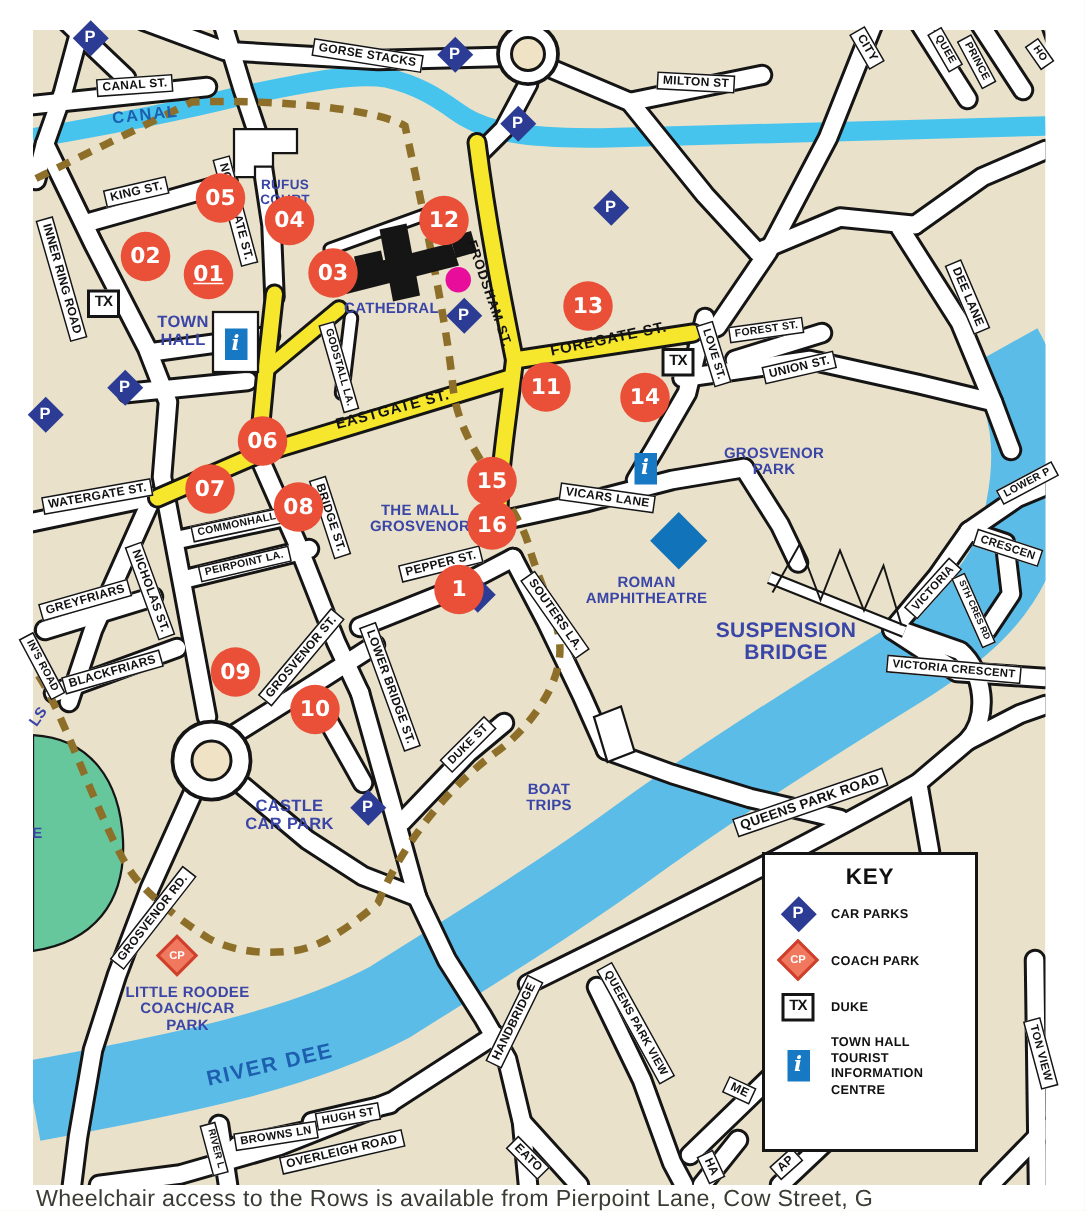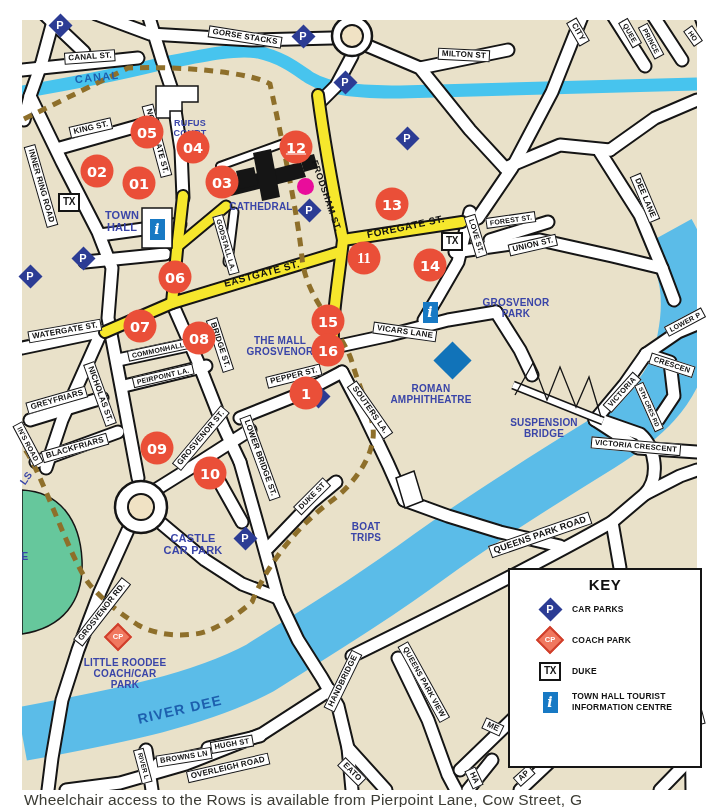--- a/index.html
+++ b/index.html
@@ -45,22 +45,22 @@
   .shape-pink-dot{width:17px;height:17px;border-radius:50%;background:#e90d9b;}
   .shape-pedestrian{width:28px;height:12px;background:#f6e72c;}
   .glyph{position:relative;z-index:1;font-weight:bold;color:#fff;line-height:1;}
   .g-car-park{font-size:11px;}
   .g-park-ride{font-size:6px;}
   .g-coach-park{font-size:7.5px;}
   .g-taxi{font-size:10px;color:#151515;letter-spacing:-.5px;}
   .g-info{font-size:14px;font-family:"DejaVu Serif",serif;font-style:italic;}
 
   
-  #key{position:absolute;left:508px;top:568px;width:194px;height:200px;background:#fff;
-       border:2.5px solid #151515;box-sizing:border-box;padding:4px 22px;}
+  #key{position:absolute;left:508px;top:568px;width:144px;height:200px;background:#fff;
+       border:2.5px solid #151515;box-sizing:border-box;padding:4px 4px;}
   #key-title{font-weight:bold;font-size:15px;color:#111;text-align:center;letter-spacing:.5px;margin:2px 0 3px;}
   .krow{display:flex;align-items:center;gap:4px;margin:0 0 5px;}
   .klabel{font-weight:bold;font-size:8.5px;color:#111;white-space:pre-line;line-height:1.25;letter-spacing:.2px;}
 
   #caption{position:absolute;left:24px;top:791px;width:699px;font-size:15.5px;color:#3c3c34;
            white-space:nowrap;letter-spacing:.2px;}
 </style>
 </head>
 <body>
 
@@ -303,21 +303,21 @@
 COURT</div>
       <div class="place " style="left: 122px; top: 221px; transform: translate(-50%, -50%) rotate(0deg); font-size: 11px;">TOWN
 HALL</div>
       <div class="place " style="left: 261px; top: 206px; transform: translate(-50%, -50%) rotate(0deg); font-size: 10px;">CATHEDRAL</div>
       <div class="place " style="left: 280px; top: 346px; transform: translate(-50%, -50%) rotate(0deg); font-size: 10px;">THE MALL
 GROSVENOR</div>
       <div class="place " style="left: 516px; top: 308px; transform: translate(-50%, -50%) rotate(0deg); font-size: 10px;">GROSVENOR
 PARK</div>
       <div class="place " style="left: 431px; top: 394px; transform: translate(-50%, -50%) rotate(0deg); font-size: 10px;">ROMAN
 AMPHITHEATRE</div>
-      <div class="place " style="left: 524px; top: 428px; transform: translate(-50%, -50%) rotate(0deg); font-size: 10px; margin-left: 20px;">SUSPENSION
+      <div class="place " style="left: 524px; top: 428px; transform: translate(-50%, -50%) rotate(0deg); font-size: 14px;">SUSPENSION
 BRIDGE</div>
       <div class="place " style="left: 193px; top: 544px; transform: translate(-50%, -50%) rotate(0deg); font-size: 11px;">CASTLE
 CAR PARK</div>
       <div class="place " style="left: 125px; top: 673px; transform: translate(-50%, -50%) rotate(0deg); font-size: 10px;">LITTLE ROODEE
 COACH/CAR
 PARK</div>
       <div class="place " style="left: 366px; top: 532px; transform: translate(-50%, -50%) rotate(0deg); font-size: 10px;">BOAT
 TRIPS</div>
       <div class="place water" style="left: 97px; top: 77px; transform: translate(-50%, -50%) rotate(-6deg); font-size: 11px;">CANAL</div>
       <div class="place water big" style="left: 180px; top: 710px; transform: translate(-50%, -50%) rotate(-13deg); font-size: 14px;">RIVER DEE</div>
@@ -378,32 +378,32 @@
       <div class="icn icn-coach-park" style="left: 118px; top: 637px; transform: translate(-50%, -50%) rotate(0deg);">
         <div class="shape shape-coach-park"></div>
         <span class="glyph g-coach-park">CP</span>
       </div>
       <div class="icn icn-pink-dot" style="left: 305px; top: 186px; transform: translate(-50%, -50%) rotate(0deg);">
         <div class="shape shape-pink-dot"></div>
       </div>
       <div class="icn icn-blue-diamond" style="left: 452px; top: 360px; transform: translate(-50%, -50%) rotate(0deg);">
         <div class="shape shape-blue-diamond"></div>
       </div>
-      <div class="marker" style="left: 139px; top: 183px; transform: translate(-50%, -50%) rotate(0deg);">01</div>
+      <div class="marker" style="left: 139px; top: 183px; transform: translate(-50%, -50%) rotate(0deg); text-decoration: underline;">01</div>
       <div class="marker" style="left: 97px; top: 171px; transform: translate(-50%, -50%) rotate(0deg);">02</div>
       <div class="marker" style="left: 222px; top: 182px; transform: translate(-50%, -50%) rotate(0deg);">03</div>
       <div class="marker" style="left: 193px; top: 147px; transform: translate(-50%, -50%) rotate(0deg);">04</div>
       <div class="marker" style="left: 147px; top: 132px; transform: translate(-50%, -50%) rotate(0deg);">05</div>
-      <div class="marker" style="left: 175px; top: 277px; transform: translate(-50%, -50%) rotate(0deg);">06</div>
+      <div class="marker" style="left: 175px; top: 294px; transform: translate(-50%, -50%) rotate(0deg);">06</div>
       <div class="marker" style="left: 140px; top: 326px; transform: translate(-50%, -50%) rotate(0deg);">07</div>
       <div class="marker" style="left: 199px; top: 338px; transform: translate(-50%, -50%) rotate(0deg);">08</div>
       <div class="marker" style="left: 157px; top: 448px; transform: translate(-50%, -50%) rotate(0deg);">09</div>
       <div class="marker" style="left: 210px; top: 473px; transform: translate(-50%, -50%) rotate(0deg);">10</div>
-      <div class="marker" style="left: 364px; top: 258px; transform: translate(-50%, -50%) rotate(0deg); font-family: Liberation Serif, serif;">11</div>
-      <div class="marker" style="left: 296px; top: 147px; transform: translate(-50%, -50%) rotate(0deg); text-decoration: underline;">12</div>
+      <div class="marker" style="left: 364px; top: 258px; transform: translate(-50%, -50%) rotate(0deg);">11</div>
+      <div class="marker" style="left: 296px; top: 147px; transform: translate(-50%, -50%) rotate(0deg);">12</div>
       <div class="marker" style="left: 392px; top: 204px; transform: translate(-50%, -50%) rotate(0deg);">13</div>
       <div class="marker" style="left: 430px; top: 236px; transform: translate(-50%, -50%) rotate(0deg); margin-top: 29px;">14</div>
       <div class="marker" style="left: 328px; top: 321px; transform: translate(-50%, -50%) rotate(0deg);">15</div>
       <div class="marker" style="left: 328px; top: 350px; transform: translate(-50%, -50%) rotate(0deg);">16</div>
       <div class="marker" style="left: 306px; top: 393px; transform: translate(-50%, -50%) rotate(0deg);">1</div>
     </div>
 
   <div id="key">
     <div id="key-title">KEY</div>
     <div id="key-items">

